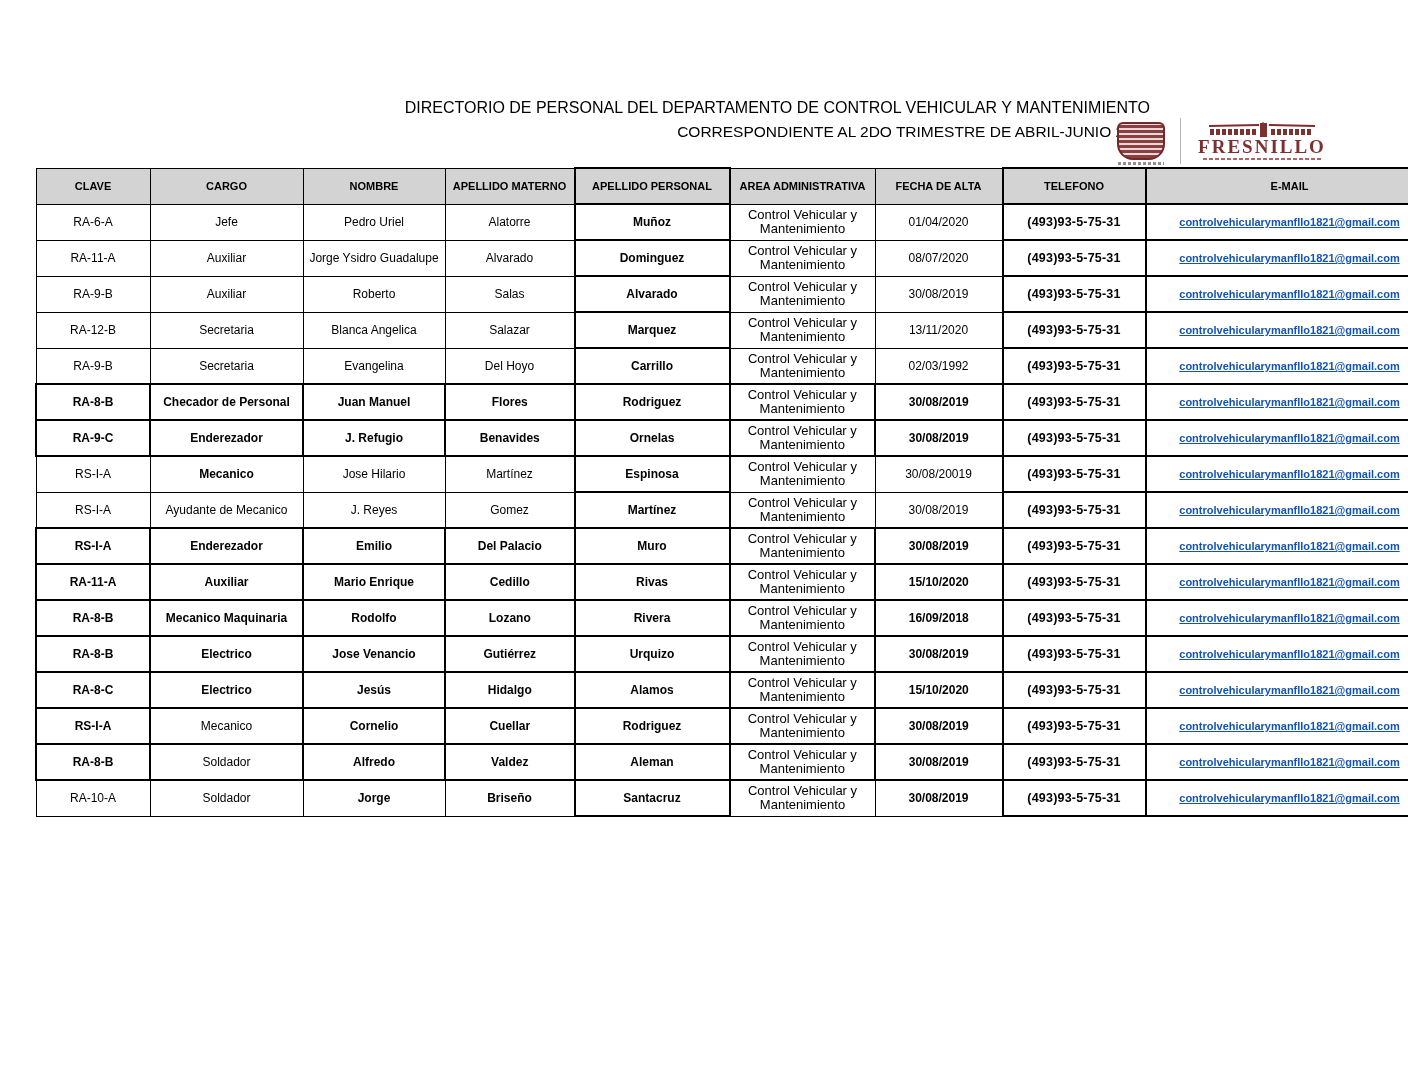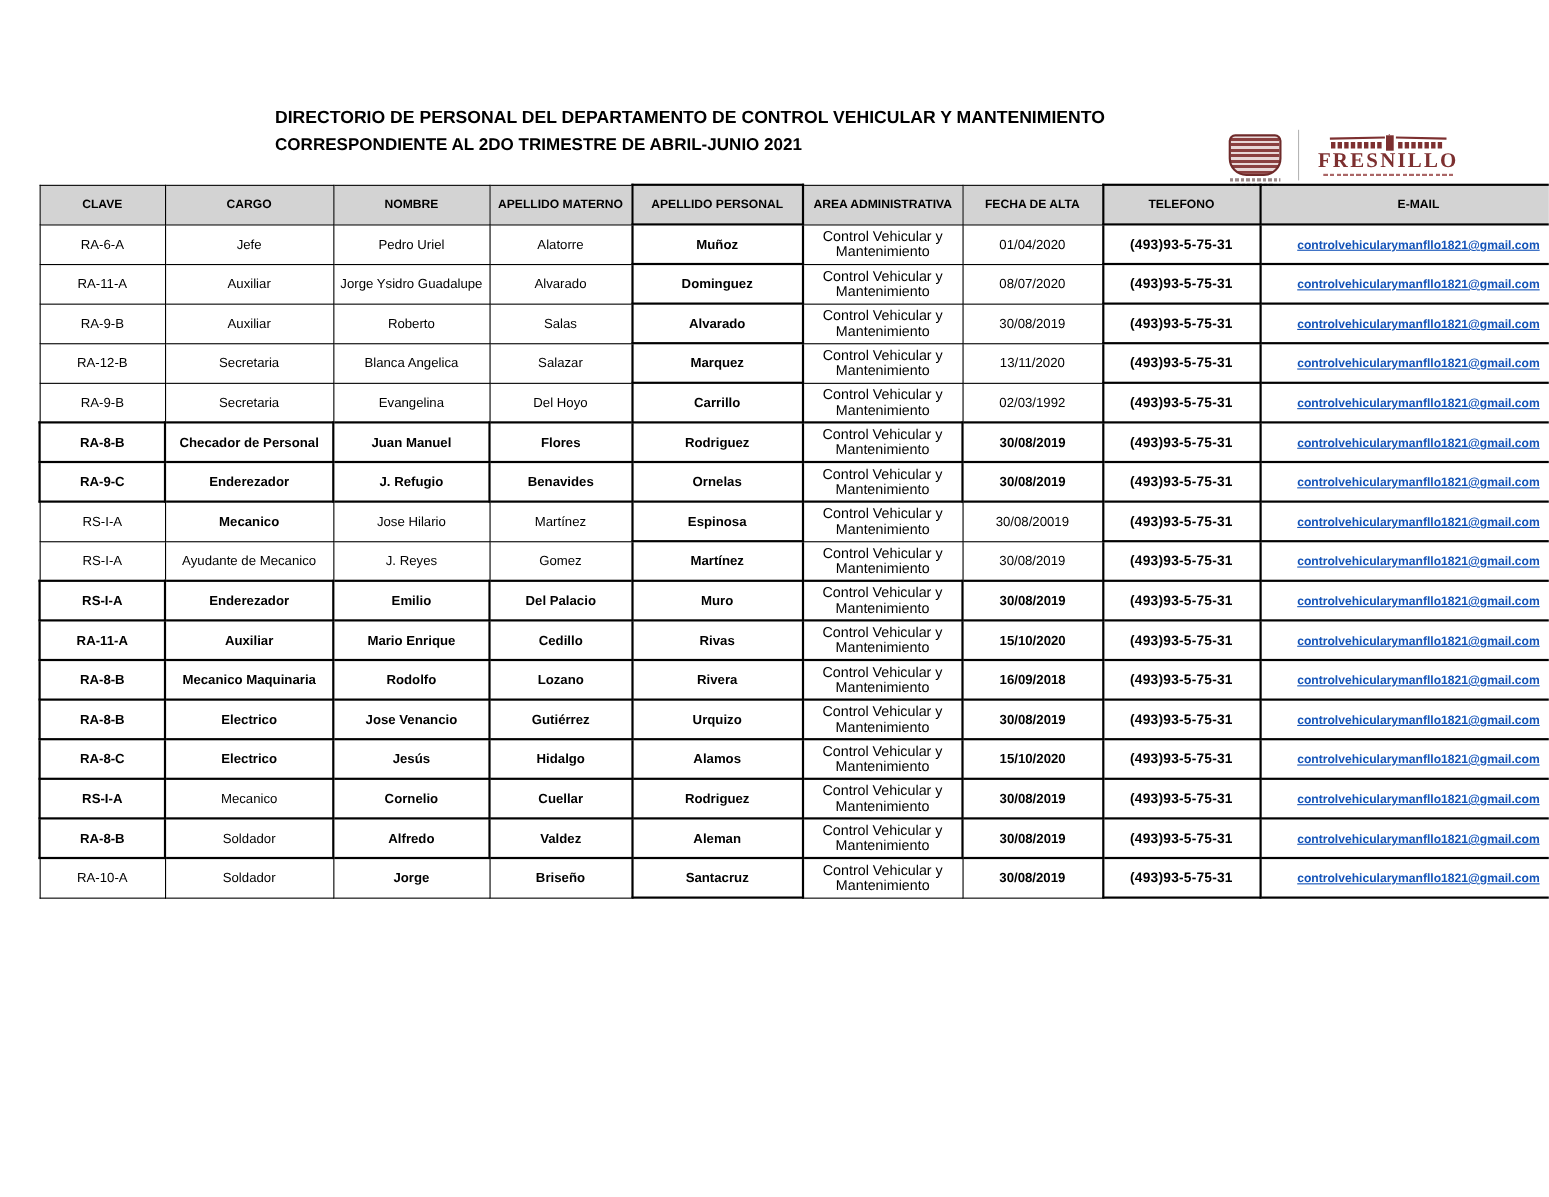--- a/index.html
+++ b/index.html
@@ -1,22 +1,22 @@
 <!DOCTYPE html>
 <html><head>
 <meta charset="utf-8">
 <style>
   html,body{margin:0;padding:0;}
   body{width:1408px;height:1088px;background:#ffffff;position:relative;
        font-family:"Liberation Sans", sans-serif;color:#000;}
   .page{position:absolute;inset:0;background:#fff;}
 
   
-  .title{position:absolute;left:250px;top:96px;width:900px;text-align:left;
-         font-weight:bold;font-size:16px;line-height:24px;letter-spacing:0px;}
+  .title{position:absolute;left:250px;top:96px;width:900px;text-align:right;
+         font-weight:normal;font-size:16px;line-height:24px;letter-spacing:0px;}
   .title .l2{font-size:15.5px;}
 
   
   .logos{position:absolute;left:1112px;top:110px;width:236px;height:62px;display:flex;align-items:center;}
   .crest{width:58px;height:40px;margin-top:2px;position:relative;}
   .crest .shield{width:44px;height:34px;margin:0 auto;background:
         repeating-linear-gradient(0deg,#8a4040 0 3px,#e8d8d8 3px 5px);
         border:2px solid #6f2a2a;border-radius:6px 6px 16px 16px;}
   .crest .tline{height:3px;margin:2px 6px 0 6px;background:
         repeating-linear-gradient(90deg,#9a8a8a 0 3px,transparent 3px 5px);}

